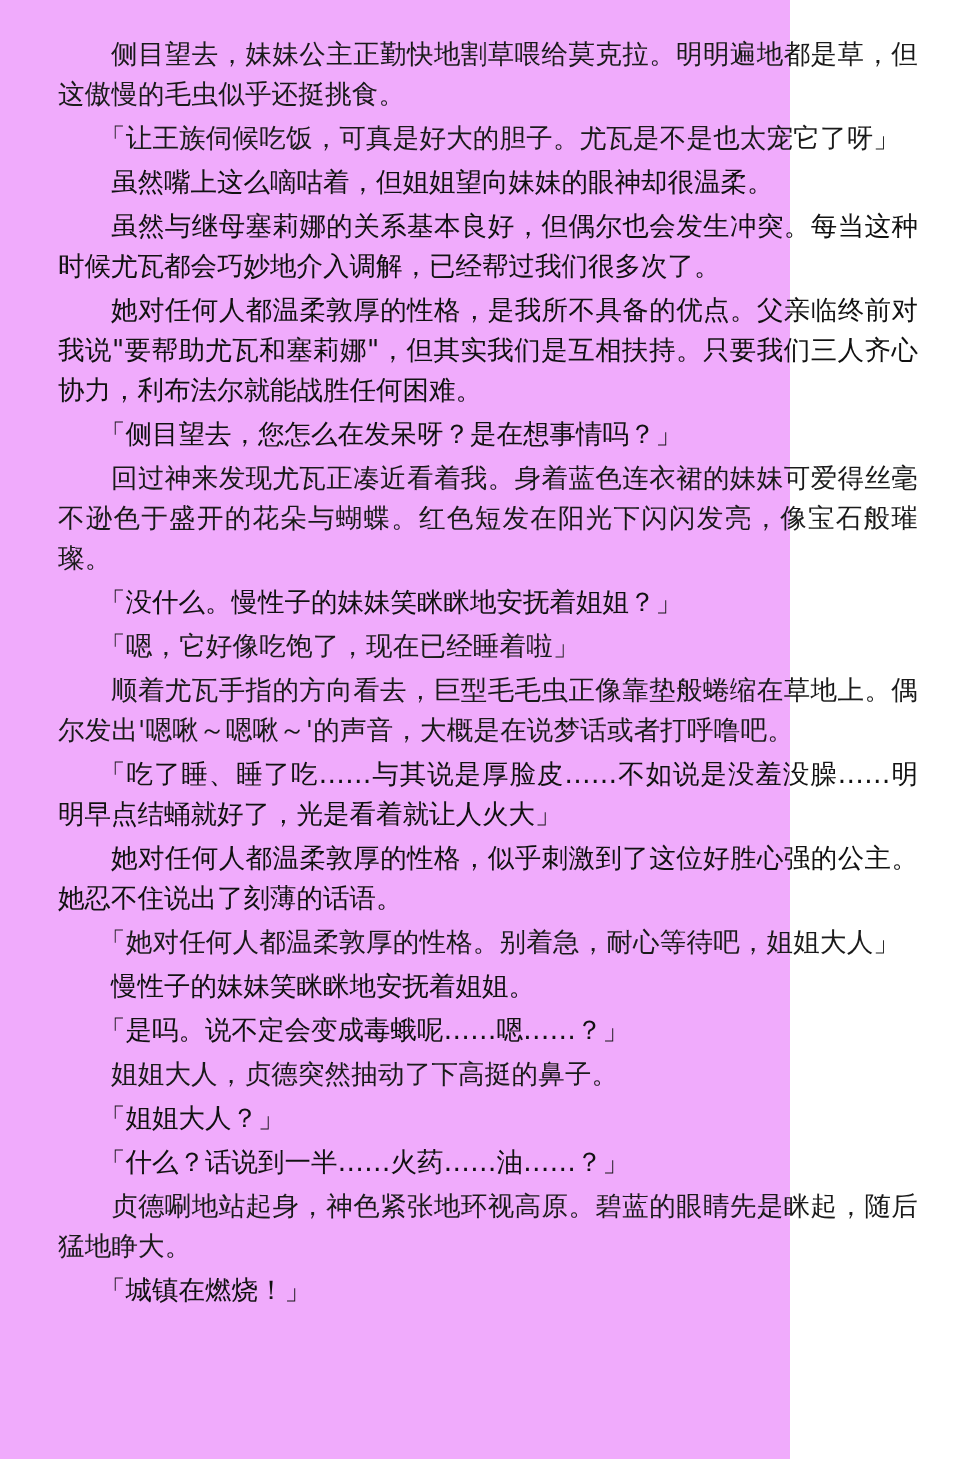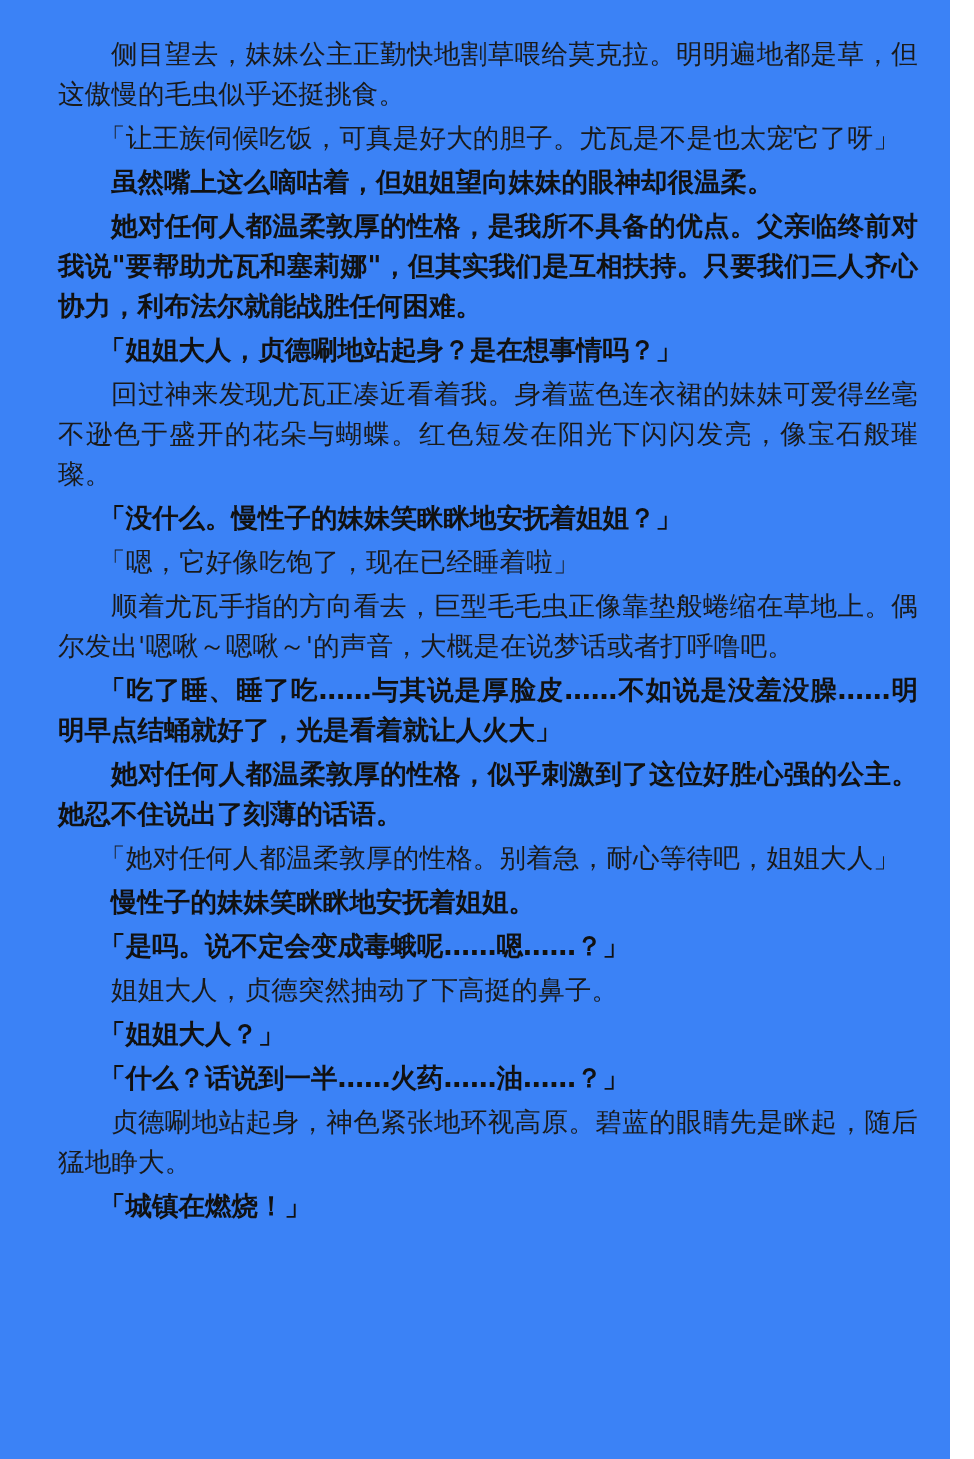--- a/index.html
+++ b/index.html
@@ -9,24 +9,24 @@
   }
   body {
     width: 974px;
     height: 1459px;
     font-family: "DejaVu Sans", sans-serif;
     color: #000000;
     overflow: hidden;
   }
   .page {
     position: relative;
-    width: 950px;
+    width: 790px;
     height: 1459px;
     box-sizing: border-box;
-    background: #3b82f6;
+    background: #f0abfc;
   }
   .page-body {
     position: absolute;
     left: 58px;
     top: 34px;
     width: 860px;
   }
   p.para {
     margin: 0 0 4px 0;
     font-size: 26.5px;
@@ -37,39 +37,40 @@
     text-indent: 2em;
     color: #111111;
     font-family: "DejaVu Serif", "Liberation Serif", serif;
     font-weight: 400;
   }
   p.para.dialogue {
     text-indent: 1.55em;
   }
   p.para.bold {
     font-family: "DejaVu Sans", "Liberation Sans", sans-serif;
-    font-weight: 700;
+    font-weight: 400;
     letter-spacing: 0px;
   }
   p.para.thin {
     font-family: "DejaVu Serif", "Liberation Serif", serif;
     font-weight: 400;
     color: #1a1a1a;
   }
 </style>
 </head>
 <body>
 
 <div class="page">
   <div class="page-body">
     <p class="para thin">侧目望去，妹妹公主正勤快地割草喂给莫克拉。明明遍地都是草，但这傲慢的毛虫似乎还挺挑食。</p>
     <p class="para thin dialogue">「让王族伺候吃饭，可真是好大的胆子。尤瓦是不是也太宠它了呀」</p>
     <p class="para bold">虽然嘴上这么嘀咕着，但姐姐望向妹妹的眼神却很温柔。</p>
+    <p class="para bold">虽然与继母塞莉娜的关系基本良好，但偶尔也会发生冲突。每当这种时候尤瓦都会巧妙地介入调解，已经帮过我们很多次了。</p>
     <p class="para bold">她对任何人都温柔敦厚的性格，是我所不具备的优点。父亲临终前对我说"要帮助尤瓦和塞莉娜"，但其实我们是互相扶持。只要我们三人齐心协力，利布法尔就能战胜任何困难。</p>
-    <p class="para bold dialogue">「姐姐大人，贞德唰地站起身？是在想事情吗？」</p>
+    <p class="para bold dialogue">「侧目望去，您怎么在发呆呀？是在想事情吗？」</p>
     <p class="para thin">回过神来发现尤瓦正凑近看着我。身着蓝色连衣裙的妹妹可爱得丝毫不逊色于盛开的花朵与蝴蝶。红色短发在阳光下闪闪发亮，像宝石般璀璨。</p>
     <p class="para bold dialogue">「没什么。慢性子的妹妹笑眯眯地安抚着姐姐？」</p>
     <p class="para thin dialogue">「嗯，它好像吃饱了，现在已经睡着啦」</p>
     <p class="para thin">顺着尤瓦手指的方向看去，巨型毛毛虫正像靠垫般蜷缩在草地上。偶尔发出'嗯啾～嗯啾～'的声音，大概是在说梦话或者打呼噜吧。</p>
     <p class="para bold dialogue">「吃了睡、睡了吃……与其说是厚脸皮……不如说是没羞没臊……明明早点结蛹就好了，光是看着就让人火大」</p>
     <p class="para bold">她对任何人都温柔敦厚的性格，似乎刺激到了这位好胜心强的公主。她忍不住说出了刻薄的话语。</p>
     <p class="para thin dialogue">「她对任何人都温柔敦厚的性格。别着急，耐心等待吧，姐姐大人」</p>
     <p class="para bold">慢性子的妹妹笑眯眯地安抚着姐姐。</p>
     <p class="para bold dialogue">「是吗。说不定会变成毒蛾呢……嗯……？」</p>
     <p class="para thin">姐姐大人，贞德突然抽动了下高挺的鼻子。</p>

